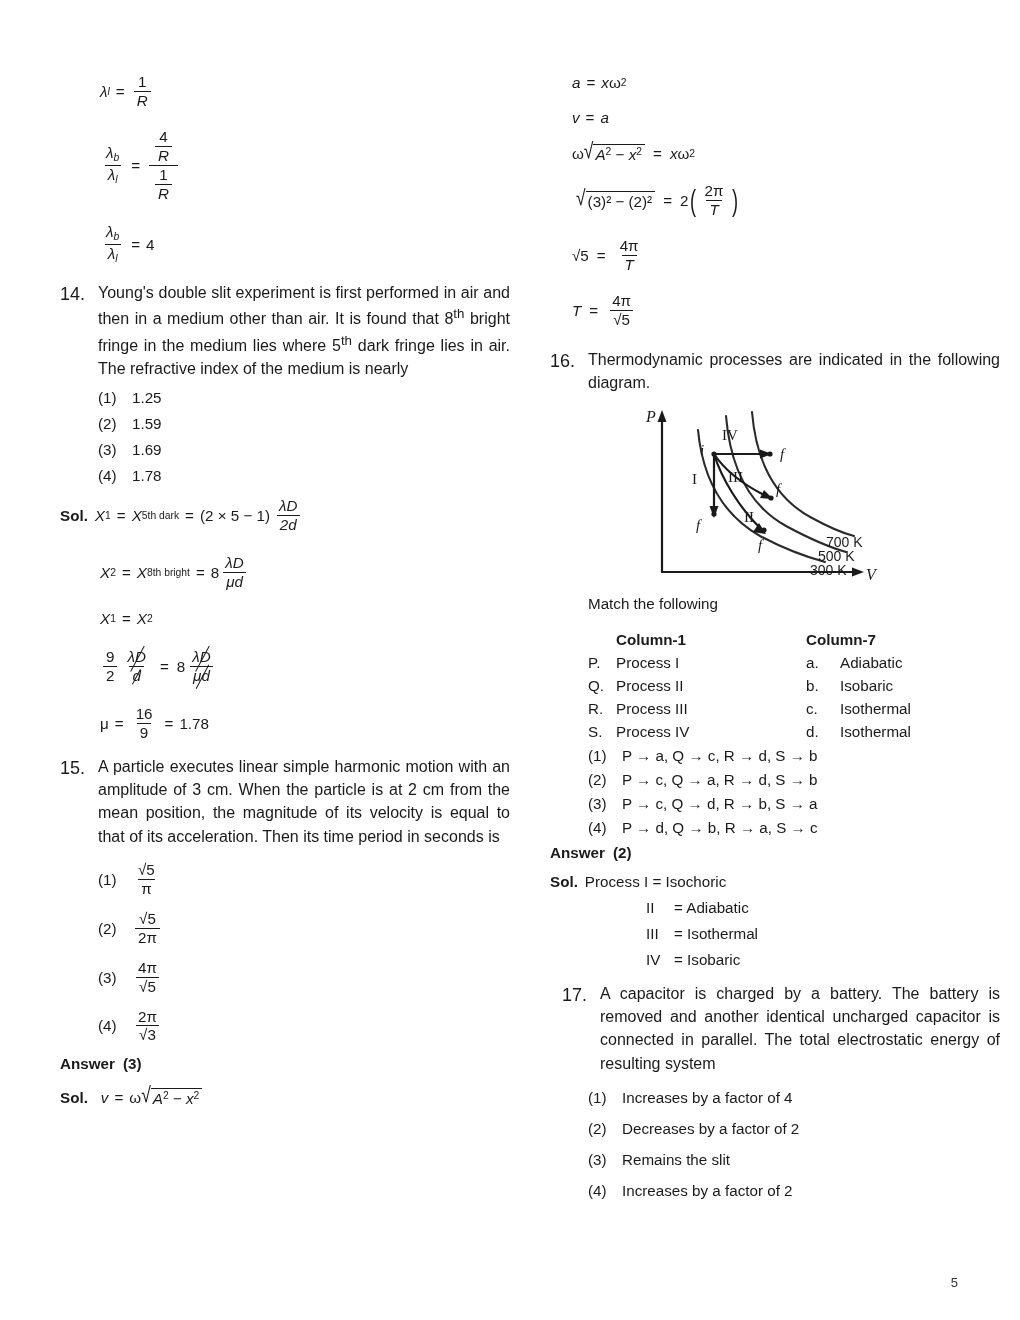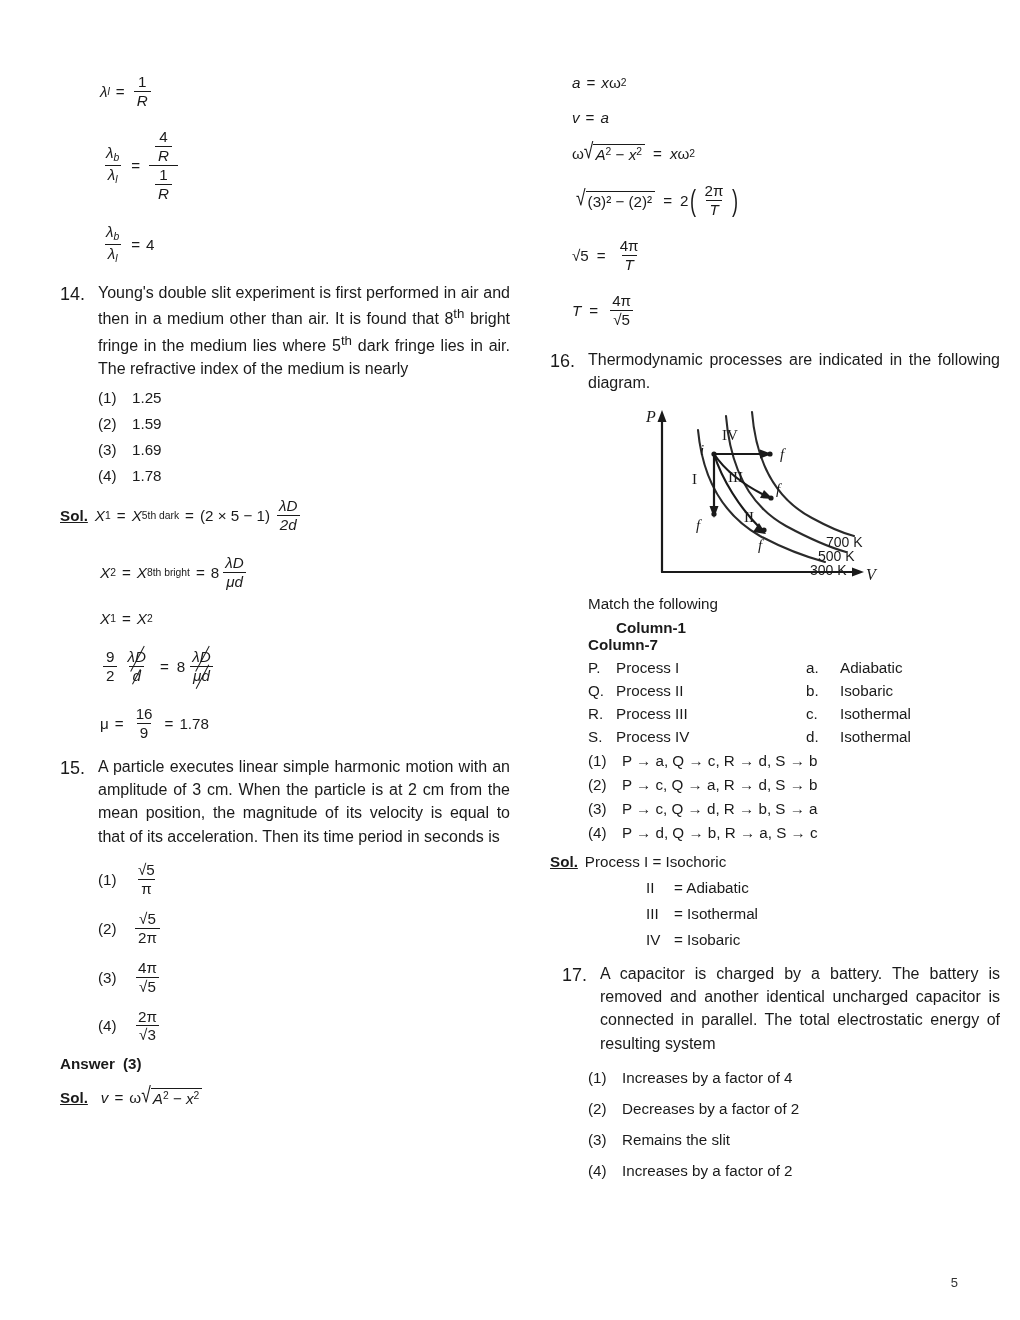--- a/index.html
+++ b/index.html
@@ -30,21 +30,21 @@
     flex:1;font-size:16px;line-height:1.45;
     text-align:justify;text-justify:inter-word;
     hyphens:none;
   }
   .opt{display:flex;align-items:center;margin:9px 0 9px 38px;font-size:15.2px;}
   .optnum{width:34px;flex:0 0 34px;}
   .optlabel{flex:1;}
   .ansline{font-size:15.2px;font-weight:bold;margin:10px 0 4px 0;}
   .ansline .av{margin-left:8px;}
   .solline{font-size:15.2px;margin:10px 0 4px 0;display:flex;align-items:center;}
-  .solline b{margin-right:7px;text-decoration:underline;}
+  .solline b{margin-right:7px;}
 
   
   .math{font-size:15.2px;display:flex;align-items:center;white-space:nowrap;}
   .it{font-style:italic;}
   .frac{display:inline-flex;flex-direction:column;align-items:center;vertical-align:middle;margin:0 3px;line-height:1.05;}
   .frac .num{padding:0 3px 1px 3px;}
   .frac .den{border-top:1.4px solid #1a1a1a;padding:1px 3px 0 3px;}
   .sub{font-size:0.68em;vertical-align:-0.32em;font-style:italic;}
   .subn{font-size:0.68em;vertical-align:-0.32em;font-style:normal;}
   .sup{font-size:0.68em;vertical-align:0.48em;}
@@ -61,21 +61,21 @@
 
   
   .cancel{position:relative;display:inline-block;padding:0 1px;}
   .cancel::after{
     content:"";position:absolute;left:-1px;top:52%;width:120%;height:1.3px;
     background:#1a1a1a;transform:rotate(-62deg);transform-origin:center;
   }
 
   
   .mtf{margin-left:38px;font-size:15.2px;}
-  .mtf .hdr{display:flex;font-weight:bold;margin:7px 0 4px 0;flex-direction:column;}
+  .mtf .hdr{display:flex;font-weight:bold;margin:19px 0 4px 0;}
   .mtf .hdr .c1{width:190px;margin-left:28px;}
   .mtf .r{display:flex;margin:6px 0;}
   .mtf .r .k{width:28px;}
   .mtf .r .v{width:190px;}
   .mtf .r .k2{width:34px;}
   .mtf .r .v2{flex:1;}
   .mtf .mopt{display:flex;margin:7px 0;}
   .mtf .mopt .mn{width:34px;flex:0 0 34px;}
 
   .solsub{font-size:15.2px;margin:9px 0 9px 96px;}
@@ -450,20 +450,21 @@
       <div class="mopt">
             <span class="mn">(3)</span>
             <span>P → c, Q → d, R → b, S → a</span>
           </div>
       <div class="mopt">
             <span class="mn">(4)</span>
             <span>P → d, Q → b, R → a, S → c</span>
           </div>
     </div>
 
+    <div class="ansline" style="margin-top:8px;"><span>Answer</span><span class="av">(2)</span></div>
 
     <div class="solline" style="margin-top:12px;">
       <b>Sol.</b>
       <span>Process I = Isochoric</span>
     </div>
     <div class="solsub"><span class="rn">II</span><span>= Adiabatic</span></div>
     <div class="solsub"><span class="rn">III</span><span>= Isothermal</span></div>
     <div class="solsub"><span class="rn">IV</span><span>= Isobaric</span></div>
 
     <div class="qrow" style="margin-top:14px;margin-left:12px;">

